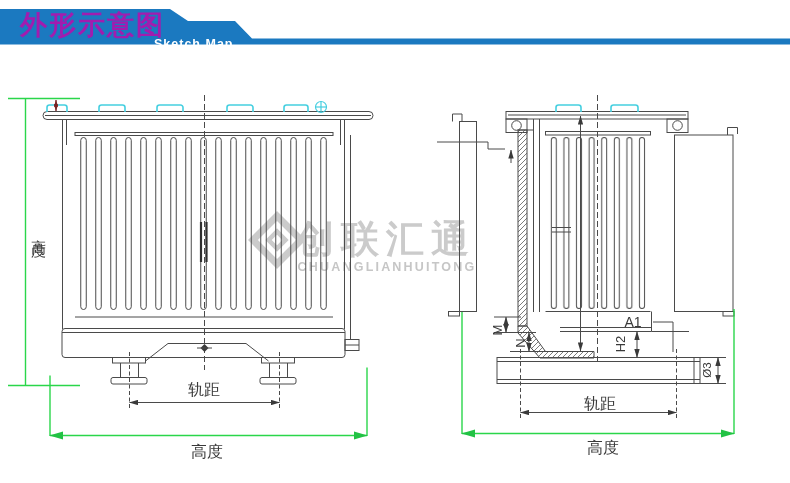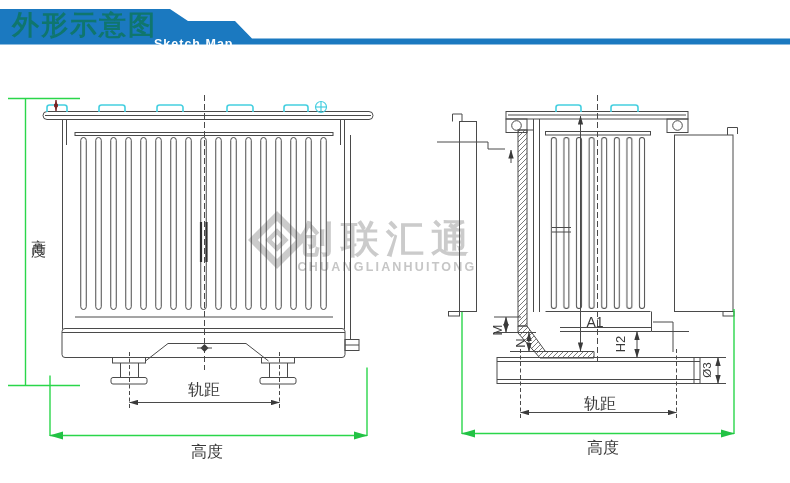--- a/index.html
+++ b/index.html
@@ -2,21 +2,21 @@
 <html><head>
 <meta charset="utf-8">
 <style>
   html,body{margin:0;padding:0;background:#ffffff;}
   .stage{position:relative;width:790px;height:483px;background:#ffffff;overflow:hidden;
          font-family:"Liberation Sans","DejaVu Sans",sans-serif;}
   .stage svg{position:absolute;left:0;top:0;}
   
   .banner{position:absolute;left:0;top:9px;width:790px;height:36px;background:#1b79c0;
           clip-path:polygon(0 0,170px 0,188px 12px,235px 12px,252px 29.5px,790px 29.5px,790px 35.5px,0 35.5px);}
-  .title-cn{position:absolute;left:12px;top:9px;color:#0f766e;font-size:27px;font-weight:bold;
+  .title-cn{position:absolute;left:20px;top:9px;color:#a21caf;font-size:27px;font-weight:bold;
             letter-spacing:2px;line-height:32px;white-space:nowrap;}
   .title-en{position:absolute;left:154px;top:37px;color:#ffffff;font-size:12.5px;font-weight:bold;
             letter-spacing:1px;white-space:nowrap;}
   
   .wm-cn{position:absolute;left:386px;top:239px;transform:translate(-50%,-50%);
          font-size:38px;font-weight:600;color:#cbcbcb;letter-spacing:7px;white-space:nowrap;}
   .wm-en{position:absolute;left:387px;top:267px;transform:translate(-50%,-50%);
          font-size:12.5px;font-weight:bold;color:#c6c6c6;letter-spacing:2.2px;white-space:nowrap;}
   
   .lbl{position:absolute;color:#3a3a3a;font-size:16px;transform:translate(-50%,-50%);white-space:nowrap;}
@@ -228,21 +228,21 @@
       </g>
     </g>
   </svg>
 
   <div class="lbl vert" style="left:38px;top:230px;">高度</div>
   <div class="lbl" style="left:204px;top:390px;">轨距</div>
   <div class="lbl" style="left:207px;top:452px;">高度</div>
 
   <div class="lbl sm rot" style="left:497px;top:330px;">M</div>
   <div class="lbl sm rot" style="left:520px;top:343px;">N</div>
-  <div class="lbl" style="left:595px;top:322px;font-size:14px;">A1</div>
+  <div class="lbl" style="left:633px;top:322px;font-size:14px;">A1</div>
   <div class="lbl sm rot" style="left:620px;top:344px;">H2</div>
   <div class="lbl xs rot" style="left:707px;top:370px;">Ø3</div>
   <div class="lbl" style="left:600px;top:404px;">轨距</div>
   <div class="lbl" style="left:603px;top:448px;">高度</div>
 
   <div class="banner"></div>
   <div class="title-cn">外形示意图</div>
   <div class="title-en">Sketch Map</div>
 
 </div>

